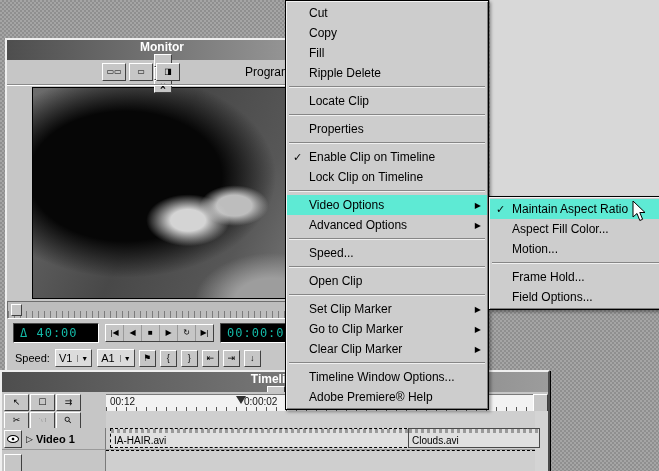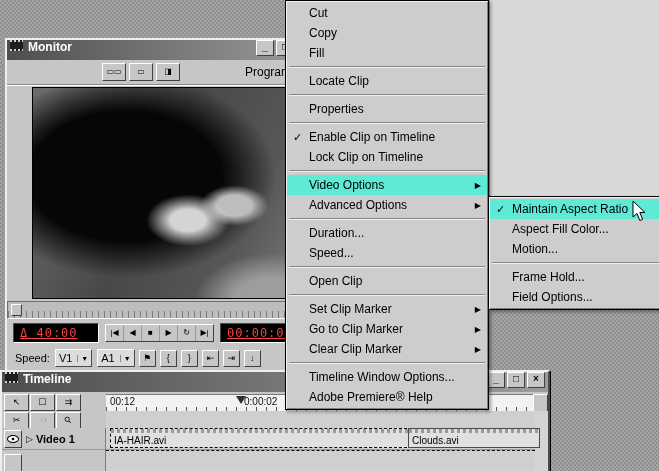--- a/index.html
+++ b/index.html
@@ -9,21 +9,21 @@
     background-image:
       linear-gradient(45deg,#8f8f8f 25%,transparent 25%,transparent 75%,#8f8f8f 75%),
       linear-gradient(45deg,#8f8f8f 25%,transparent 25%,transparent 75%,#8f8f8f 75%);
     background-size:4px 4px;background-position:0 0,2px 2px;}
   .plain-panel{position:absolute;left:490px;top:0;width:169px;height:196px;background:#d8d8d8;}
 
   
   .win{position:absolute;background:#c6c6c6;border:2px solid;border-color:#efefef #4a4a4a #4a4a4a #efefef;
     box-shadow:1px 1px 0 #000;}
   .titlebar{height:20px;background:linear-gradient(90deg,#4e4e4e,#9c9c9c);color:#fff;
-    display:flex;padding:0 3px;font-weight:bold;font-size:12px;}
+    display:flex;align-items:center;padding:0 3px;font-weight:bold;font-size:12px;flex-direction:column;}
   .titlebar .spacer{flex:1;}
   .film{width:13px;height:11px;margin-right:5px;background-color:#1d1d1d;
     background-image:repeating-linear-gradient(90deg,#cfcfcf 0 2px,#1d1d1d 2px 4px),
                      repeating-linear-gradient(90deg,#cfcfcf 0 2px,#1d1d1d 2px 4px);
     background-size:100% 2px;background-position:0 0,0 100%;background-repeat:no-repeat;}
   .winbtn{width:16px;height:14px;margin-left:2px;background:#c6c6c6;color:#000;
     border:1px solid;border-color:#fff #404040 #404040 #fff;
     font-size:10px;line-height:11px;text-align:center;font-weight:bold;}
 
   
@@ -40,22 +40,22 @@
       radial-gradient(ellipse 44px 26px at 74% 56%, #bdbdbd 0 40%, rgba(189,189,189,0) 78%),
       radial-gradient(ellipse 95px 60px at 88% 102%, #9d9d9d 0 40%, rgba(157,157,157,0) 82%),
       radial-gradient(ellipse 175px 118px at 34% 42%, #060606 0 55%, rgba(6,6,6,0) 86%),
       linear-gradient(115deg,#6d6d6d,#484848 45%,#575757 75%,#7a7a7a 100%);}
   .scrub{margin:2px 0 0 0;height:16px;background:#bdbdbd;border:1px solid;border-color:#6e6e6e #fff #fff #6e6e6e;
     background-image:repeating-linear-gradient(90deg,#7c7c7c 0 1px,transparent 1px 6px);
     background-size:100% 7px;background-position:0 100%;background-repeat:no-repeat;position:relative;}
   .scrub-thumb{position:absolute;left:3px;top:2px;width:9px;height:10px;background:#c6c6c6;
     border:1px solid;border-color:#fff #404040 #404040 #fff;}
   .transport{display:flex;align-items:center;height:24px;padding:2px 0 0 6px;}
-  .lcd{background:#000;color:#ef4444;font-family:"DejaVu Sans Mono",monospace;font-size:12px;
-    letter-spacing:1px;padding:2px 6px;border:1px solid;border-color:#4a4a4a #fff #fff #4a4a4a;white-space:nowrap;text-decoration:underline;}
+  .lcd{background:#000;color:#14b8a6;font-family:"DejaVu Sans Mono",monospace;font-size:12px;
+    letter-spacing:1px;padding:2px 6px;border:1px solid;border-color:#4a4a4a #fff #fff #4a4a4a;white-space:nowrap;}
   .lcd.left{width:72px;}
   .lcd.right{flex:1;margin-right:-4px;}
   .tgroup{display:flex;margin:0 6px;border:1px solid;border-color:#fff #404040 #404040 #fff;background:#c6c6c6;}
   .tbtn{min-width:13px;height:16px;font-size:8px;line-height:16px;text-align:center;padding:0 2px;
     border-right:1px solid #9a9a9a;}
   .tbtn:last-child{border-right:none;}
   .targetrow{display:flex;align-items:center;height:22px;padding:2px 4px 0 8px;font-size:11px;}
   .combo{display:flex;align-items:center;height:16px;margin-left:5px;padding:0 3px;background:#dcdcdc;
     border:1px solid;border-color:#fff #4a4a4a #4a4a4a #fff;font-size:11px;}
   .combo .dn{font-size:7px;margin-left:5px;border-left:1px solid #8a8a8a;padding-left:3px;}
@@ -228,41 +228,41 @@
         </div>
         <div class="tcontent"></div>
       </div>
     </div>
   </div>
 
   <div class="menu ctx">
     <div class="mi"><span>Cut</span></div>
     <div class="mi"><span>Copy</span></div>
     <div class="mi"><span>Fill</span></div>
+    <div class="mi"><span>Ripple Delete</span></div>
     <div class="msep"></div>
     <div class="mi"><span>Locate Clip</span></div>
     <div class="msep"></div>
     <div class="mi"><span>Properties</span></div>
     <div class="msep"></div>
     <div class="mi">
       <span class="chk">✓</span>
       <span>Enable Clip on Timeline</span>
     </div>
     <div class="mi"><span>Lock Clip on Timeline</span></div>
     <div class="msep"></div>
     <div class="mi hl">
       <span>Video Options</span>
       <span class="arr">▶</span>
     </div>
     <div class="mi">
       <span>Advanced Options</span>
       <span class="arr">▶</span>
     </div>
     <div class="msep"></div>
-    <div class="mi"><span>Duration...</span></div>
     <div class="mi"><span>Speed...</span></div>
     <div class="msep"></div>
     <div class="mi"><span>Open Clip</span></div>
     <div class="msep"></div>
     <div class="mi">
       <span>Set Clip Marker</span>
       <span class="arr">▶</span>
     </div>
     <div class="mi">
       <span>Go to Clip Marker</span>

